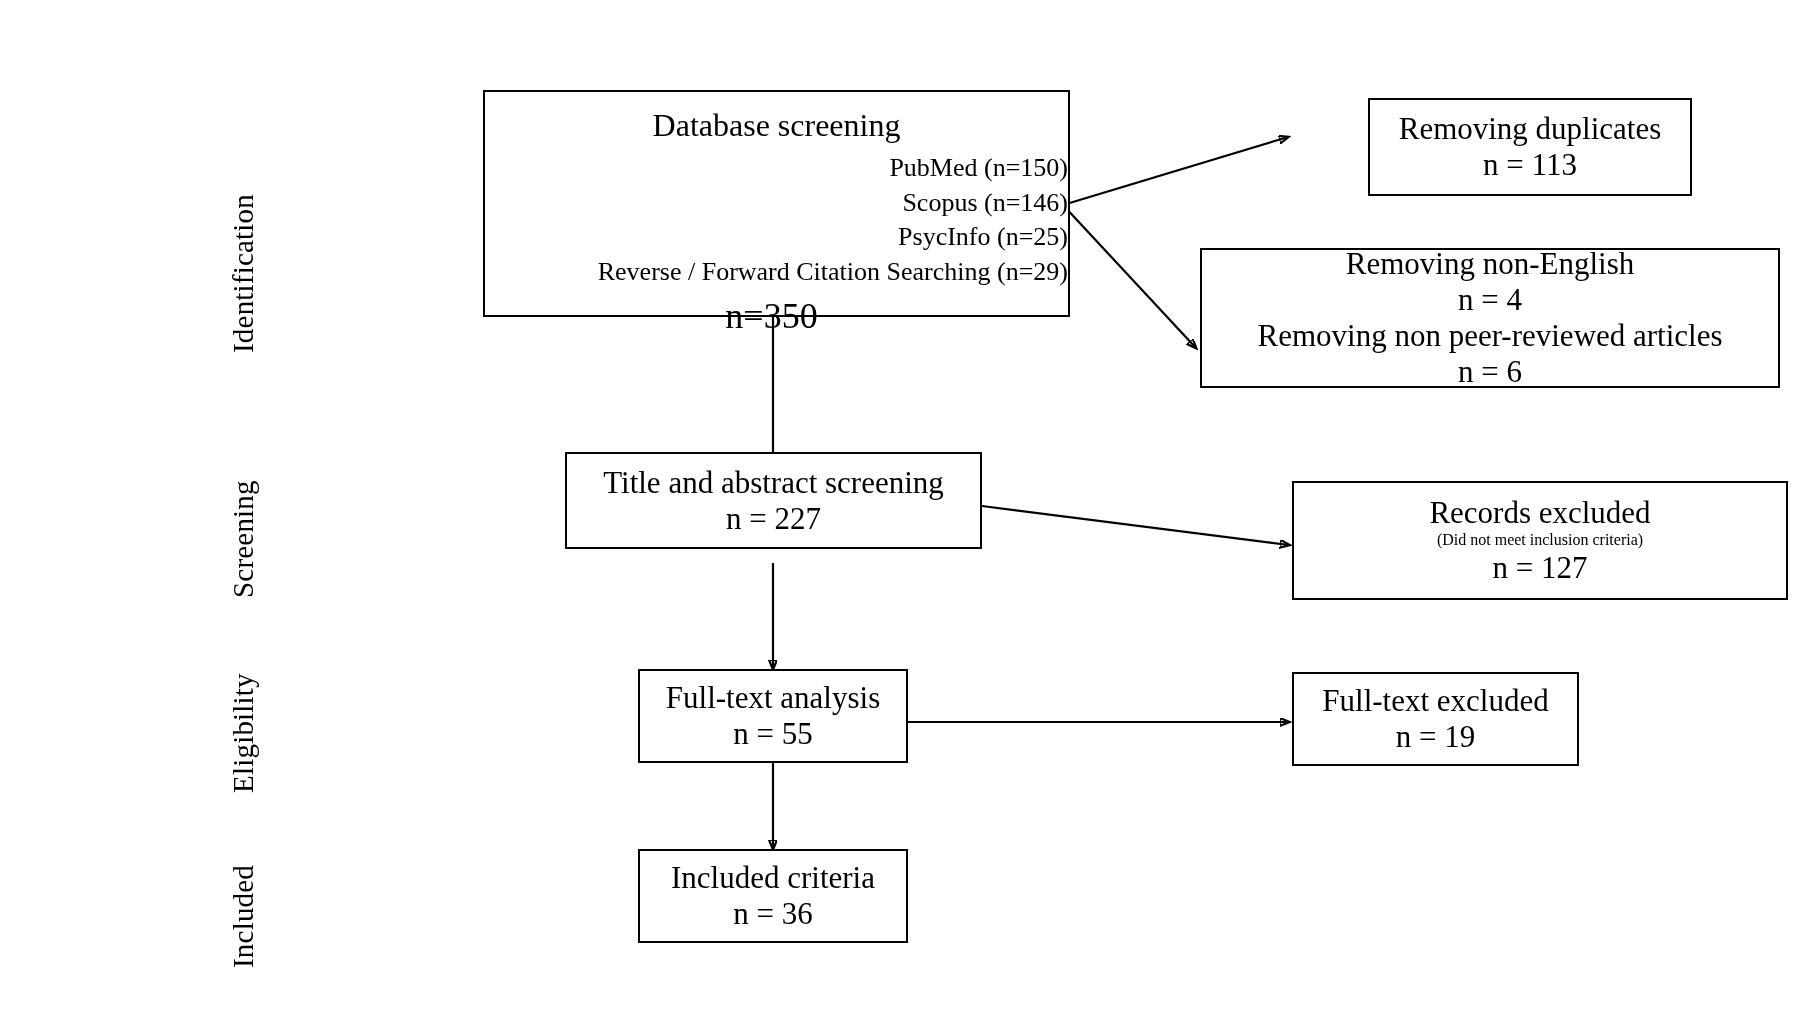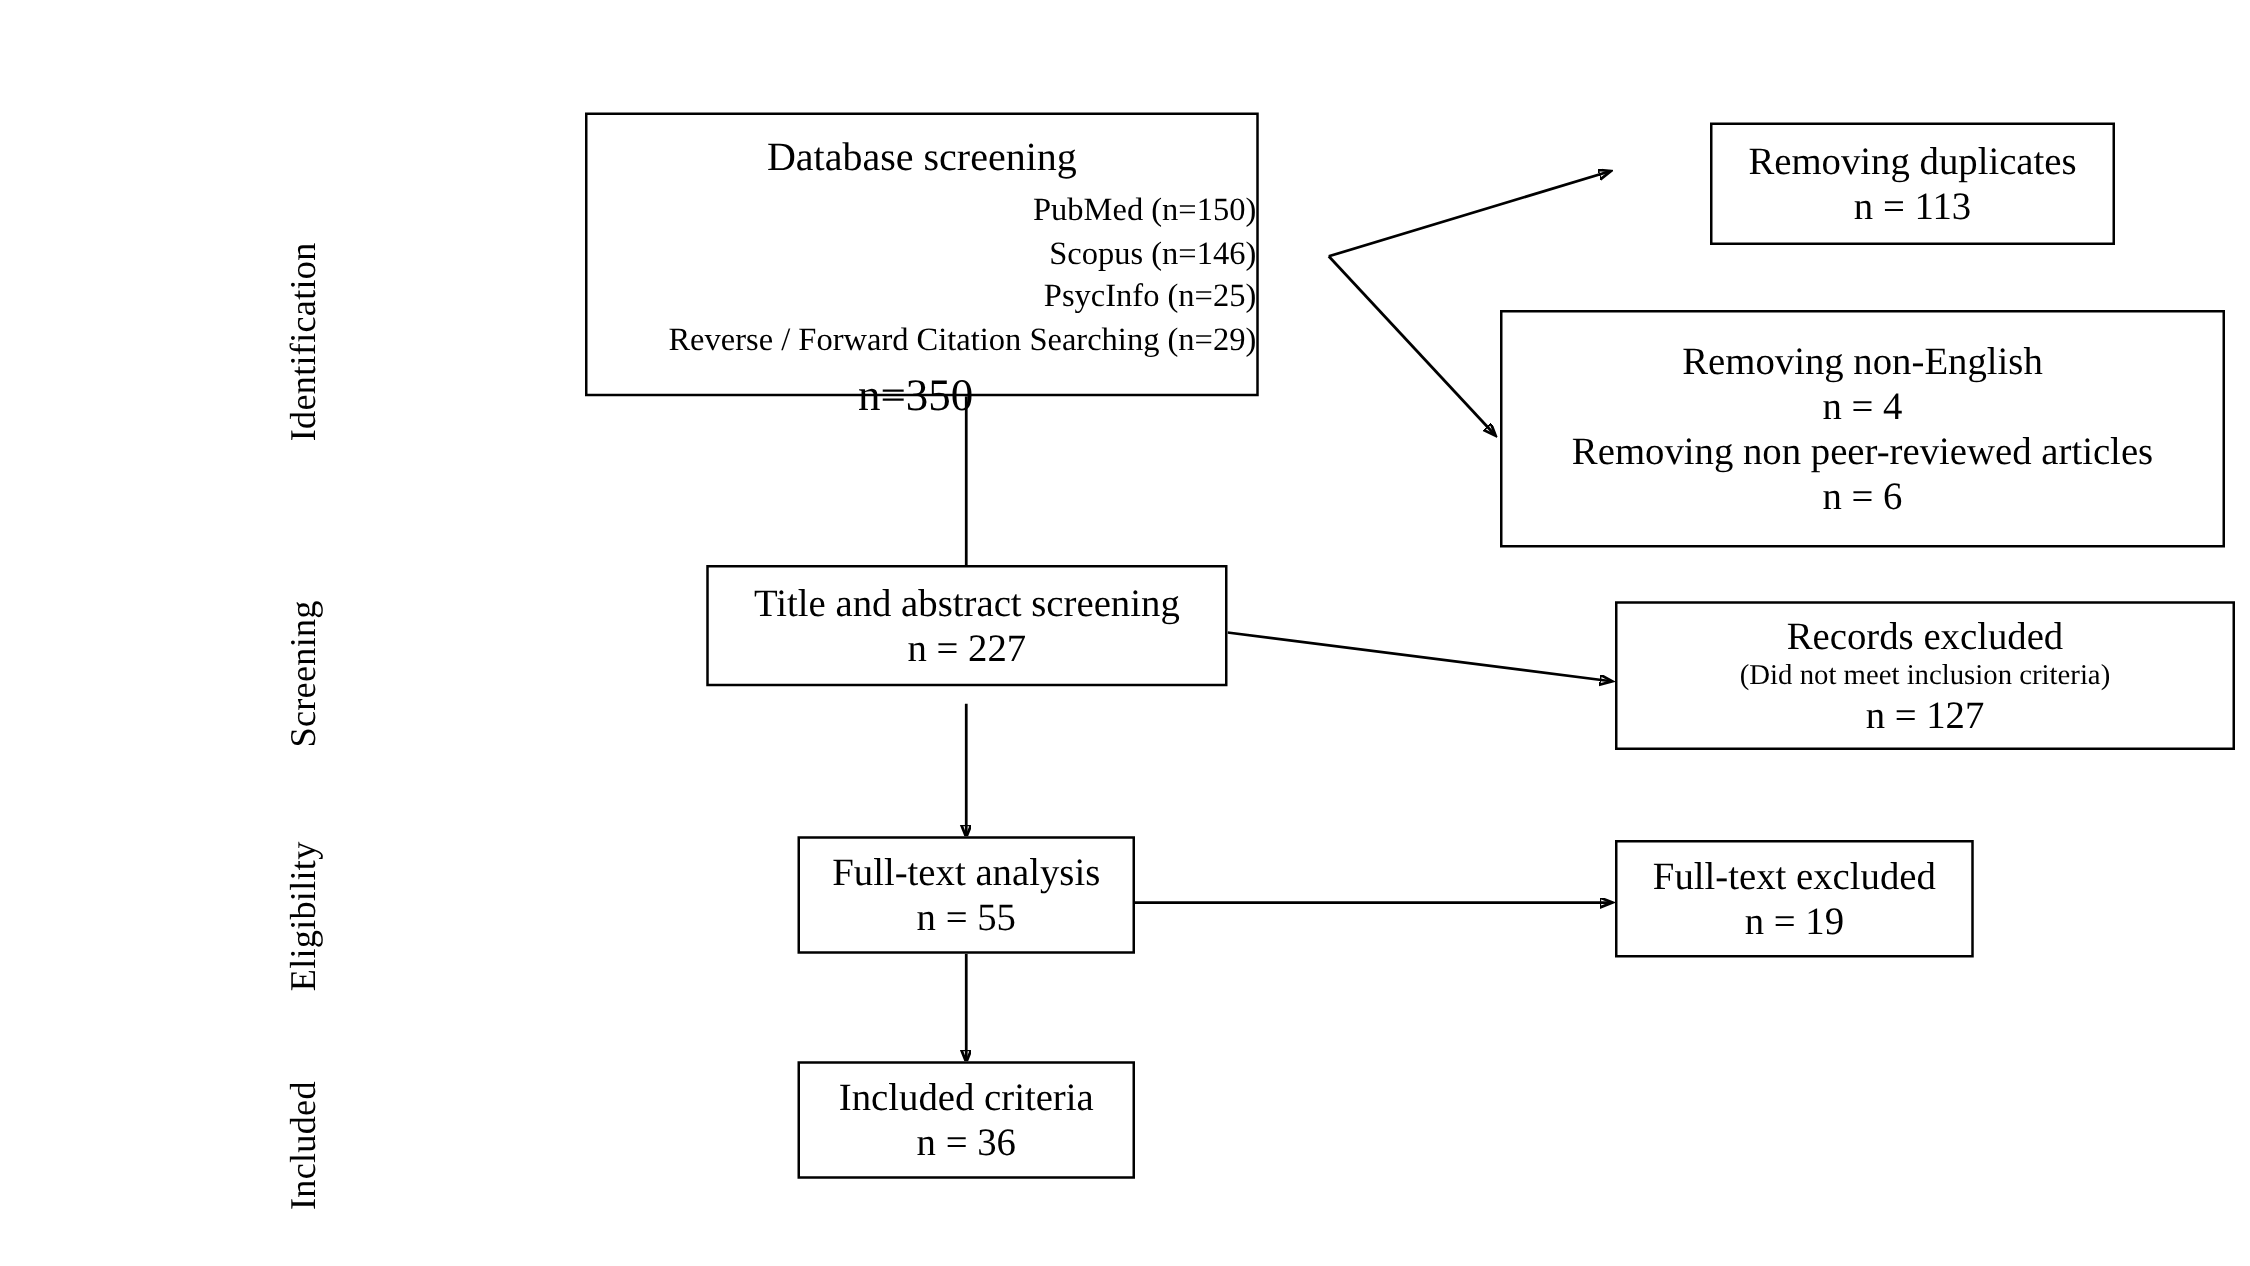--- a/index.html
+++ b/index.html
@@ -43,21 +43,21 @@
     font-size: 31px;
     line-height: 1.16;
     white-space: nowrap;
   }
   .box .sub {
     font-size: 31px;
     line-height: 1.16;
     white-space: nowrap;
   }
   .box .small {
-    font-size: 23px;
+    font-size: 16px;
     line-height: 1.16;
     white-space: nowrap;
   }
   
   #box-database {
     display: block;
     padding: 0;
   }
   #box-database .db-title {
     font-size: 32px;
@@ -121,37 +121,37 @@
   </svg>
 
   <div class="stage-label" style="left:260px; top:320px;">Identification</div>
 
   <div class="stage-label" style="left:260px; top:565px;">Screening</div>
 
   <div class="stage-label" style="left:260px; top:760px;">Eligibility</div>
 
   <div class="stage-label" style="left:260px; top:935px;">Included</div>
 
-  <div class="box" id="box-database" style="left:468px; top:90px; width:539px; height:227px;">
+  <div class="box" id="box-database" style="left:483px; top:90px; width:587px; height:227px;">
     <div class="db-title">Database screening</div>
     <div class="db-list">
       <div>PubMed (n=150)</div>
       <div>Scopus (n=146)</div>
       <div>PsycInfo (n=25)</div>
       <div>Reverse / Forward Citation Searching (n=29)</div>
     </div>
     <div class="db-total">n=350</div>
   </div>
 
   <div class="box" style="left:1368px; top:98px; width:324px; height:98px;">
     <div class="title">Removing duplicates</div>
     <div class="sub">n = 113</div>
   </div>
 
-  <div class="box" style="left:1200px; top:248px; width:580px; height:190px;">
+  <div class="box" style="left:1200px; top:248px; width:580px; height:140px;">
     <div class="title">Removing non-English</div>
     <div class="sub">n = 4</div>
     <div class="title">Removing non peer-reviewed articles</div>
     <div class="sub">n = 6</div>
   </div>
 
   <div class="box" style="left:565px; top:452px; width:417px; height:97px;">
     <div class="title">Title and abstract screening</div>
     <div class="sub">n = 227</div>
   </div>

